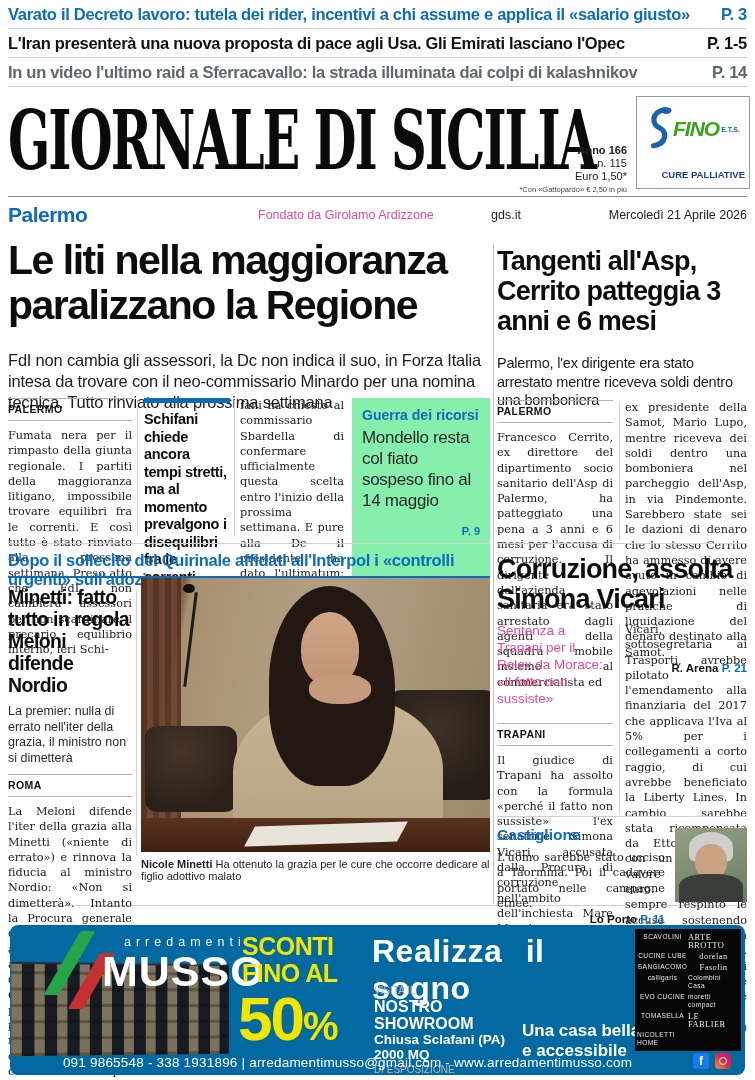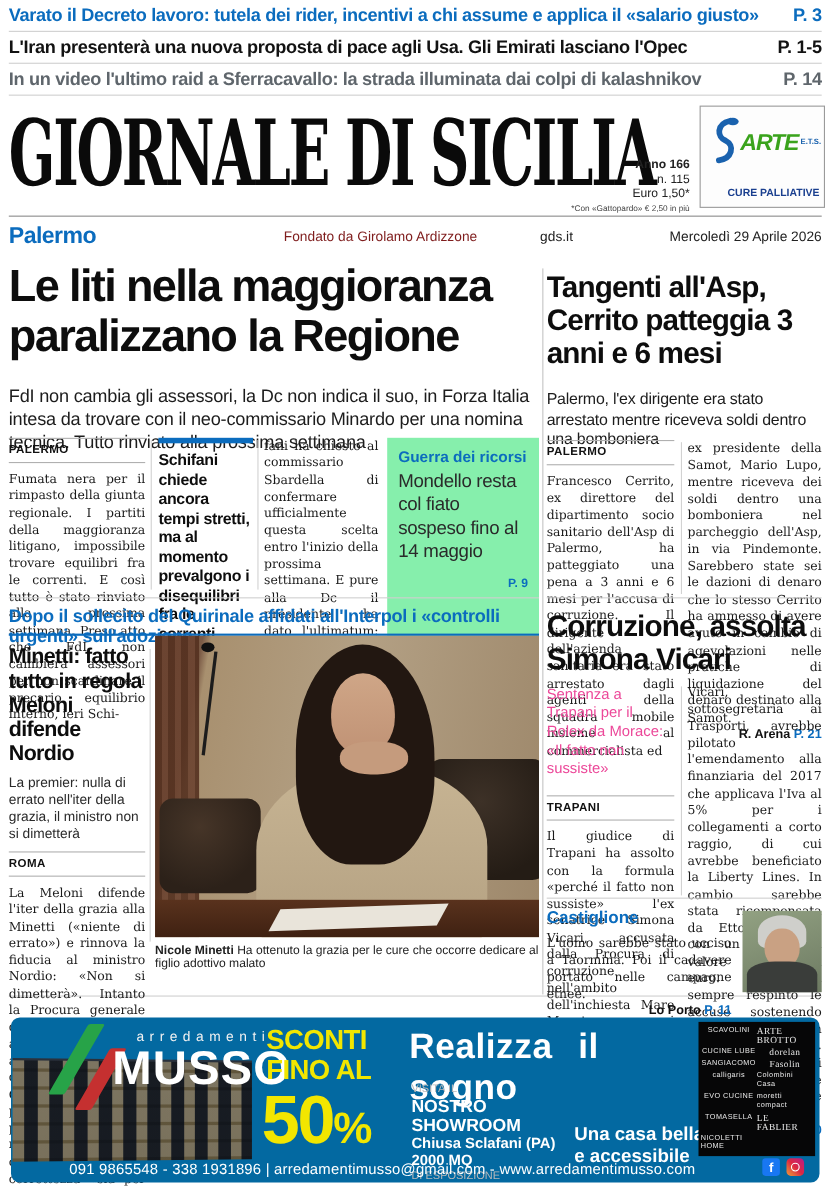--- a/index.html
+++ b/index.html
@@ -21,21 +21,21 @@
   .edition .tiny { font-size:7.5px; color:#444; }
   .samo-ad { position:absolute; right:5px; top:96px; width:114px; height:93px; border:1px solid #9a9a9a; background:#fdfdfd; padding:6px 4px 4px 6px; }
   .samo-row { display:flex; align-items:center; }
   .samo-name { color:#3aa31c; font-weight:bold; font-size:21px; letter-spacing:-1px; font-style:italic; }
   .samo-ets { color:#1a62ae; font-weight:bold; font-size:7px; margin-left:2px; }
   .samo-tag { color:#1a3f8f; font-weight:bold; font-size:9.5px; text-align:right; margin-top:14px; }
 
   
   .dateline { position:absolute; left:8px; right:8px; top:196px; border-top:1px solid #8a8a8a; height:36px; display:flex; align-items:center; }
   .dl-city { color:#0b6cbe; font-weight:bold; font-size:21px; letter-spacing:-0.5px; }
-  .dl-founded { position:absolute; left:250px; font-size:12.5px; color:#7f1d1d; }
+  .dl-founded { position:absolute; left:250px; font-size:12.5px; color:#ec4899; }
   .dl-site { position:absolute; left:483px; font-size:12.5px; color:#222; }
   .dl-date { position:absolute; right:0; font-size:12.5px; color:#222; }
 
   
   .main { position:absolute; left:8px; top:238px; width:739px; height:690px; }
   .vdiv-main { position:absolute; left:485px; top:6px; height:660px; width:1px; background:#c4c4c4; }
   .bottom-rule { position:absolute; left:0; top:667px; width:739px; border-top:1px solid #cfcfcf; }
 
   .leftzone { position:absolute; left:0; top:0; width:482px; }
   .rightzone { position:absolute; left:489px; top:0; width:250px; }
@@ -167,31 +167,31 @@
   </div>
 
   <div class="samo-ad">
     <div class="samo-row">
       <span>
         <svg width="30" height="48" viewBox="0 0 40 62">
             <path d="M28 8 C10 12 12 28 22 32 C34 38 30 54 14 56" stroke="#1a62ae" stroke-width="7" fill="none" stroke-linecap="round"></path>
             <ellipse cx="31" cy="9" rx="7" ry="4.5" fill="#1a62ae"></ellipse>
           </svg>
       </span>
-      <span class="samo-name">ARTE</span>
+      <span class="samo-name">FINO</span>
       <span class="samo-ets">E.T.S.</span>
     </div>
     <div class="samo-tag">CURE PALLIATIVE</div>
   </div>
 
   <div class="dateline">
     <span class="dl-city">Palermo</span>
     <span class="dl-founded">Fondato da Girolamo Ardizzone</span>
     <span class="dl-site">gds.it</span>
-    <span class="dl-date">Mercoledì 29 Aprile 2026</span>
+    <span class="dl-date">Mercoledì 21 Aprile 2026</span>
   </div>
 
   <div class="main">
     <div class="vdiv-main"></div>
     <div class="bottom-rule"></div>
 
     <div class="leftzone">
       <h1 class="lead">Le liti nella maggioranza paralizzano la Regione</h1>
       <div class="standfirst" style="position:absolute;top:112px;width:482px;">FdI non cambia gli assessori, la Dc non indica il suo, in Forza Italia intesa da trovare con il neo-commissario Minardo per una nomina tecnica. Tutto rinviato alla prossima settimana</div>
 

